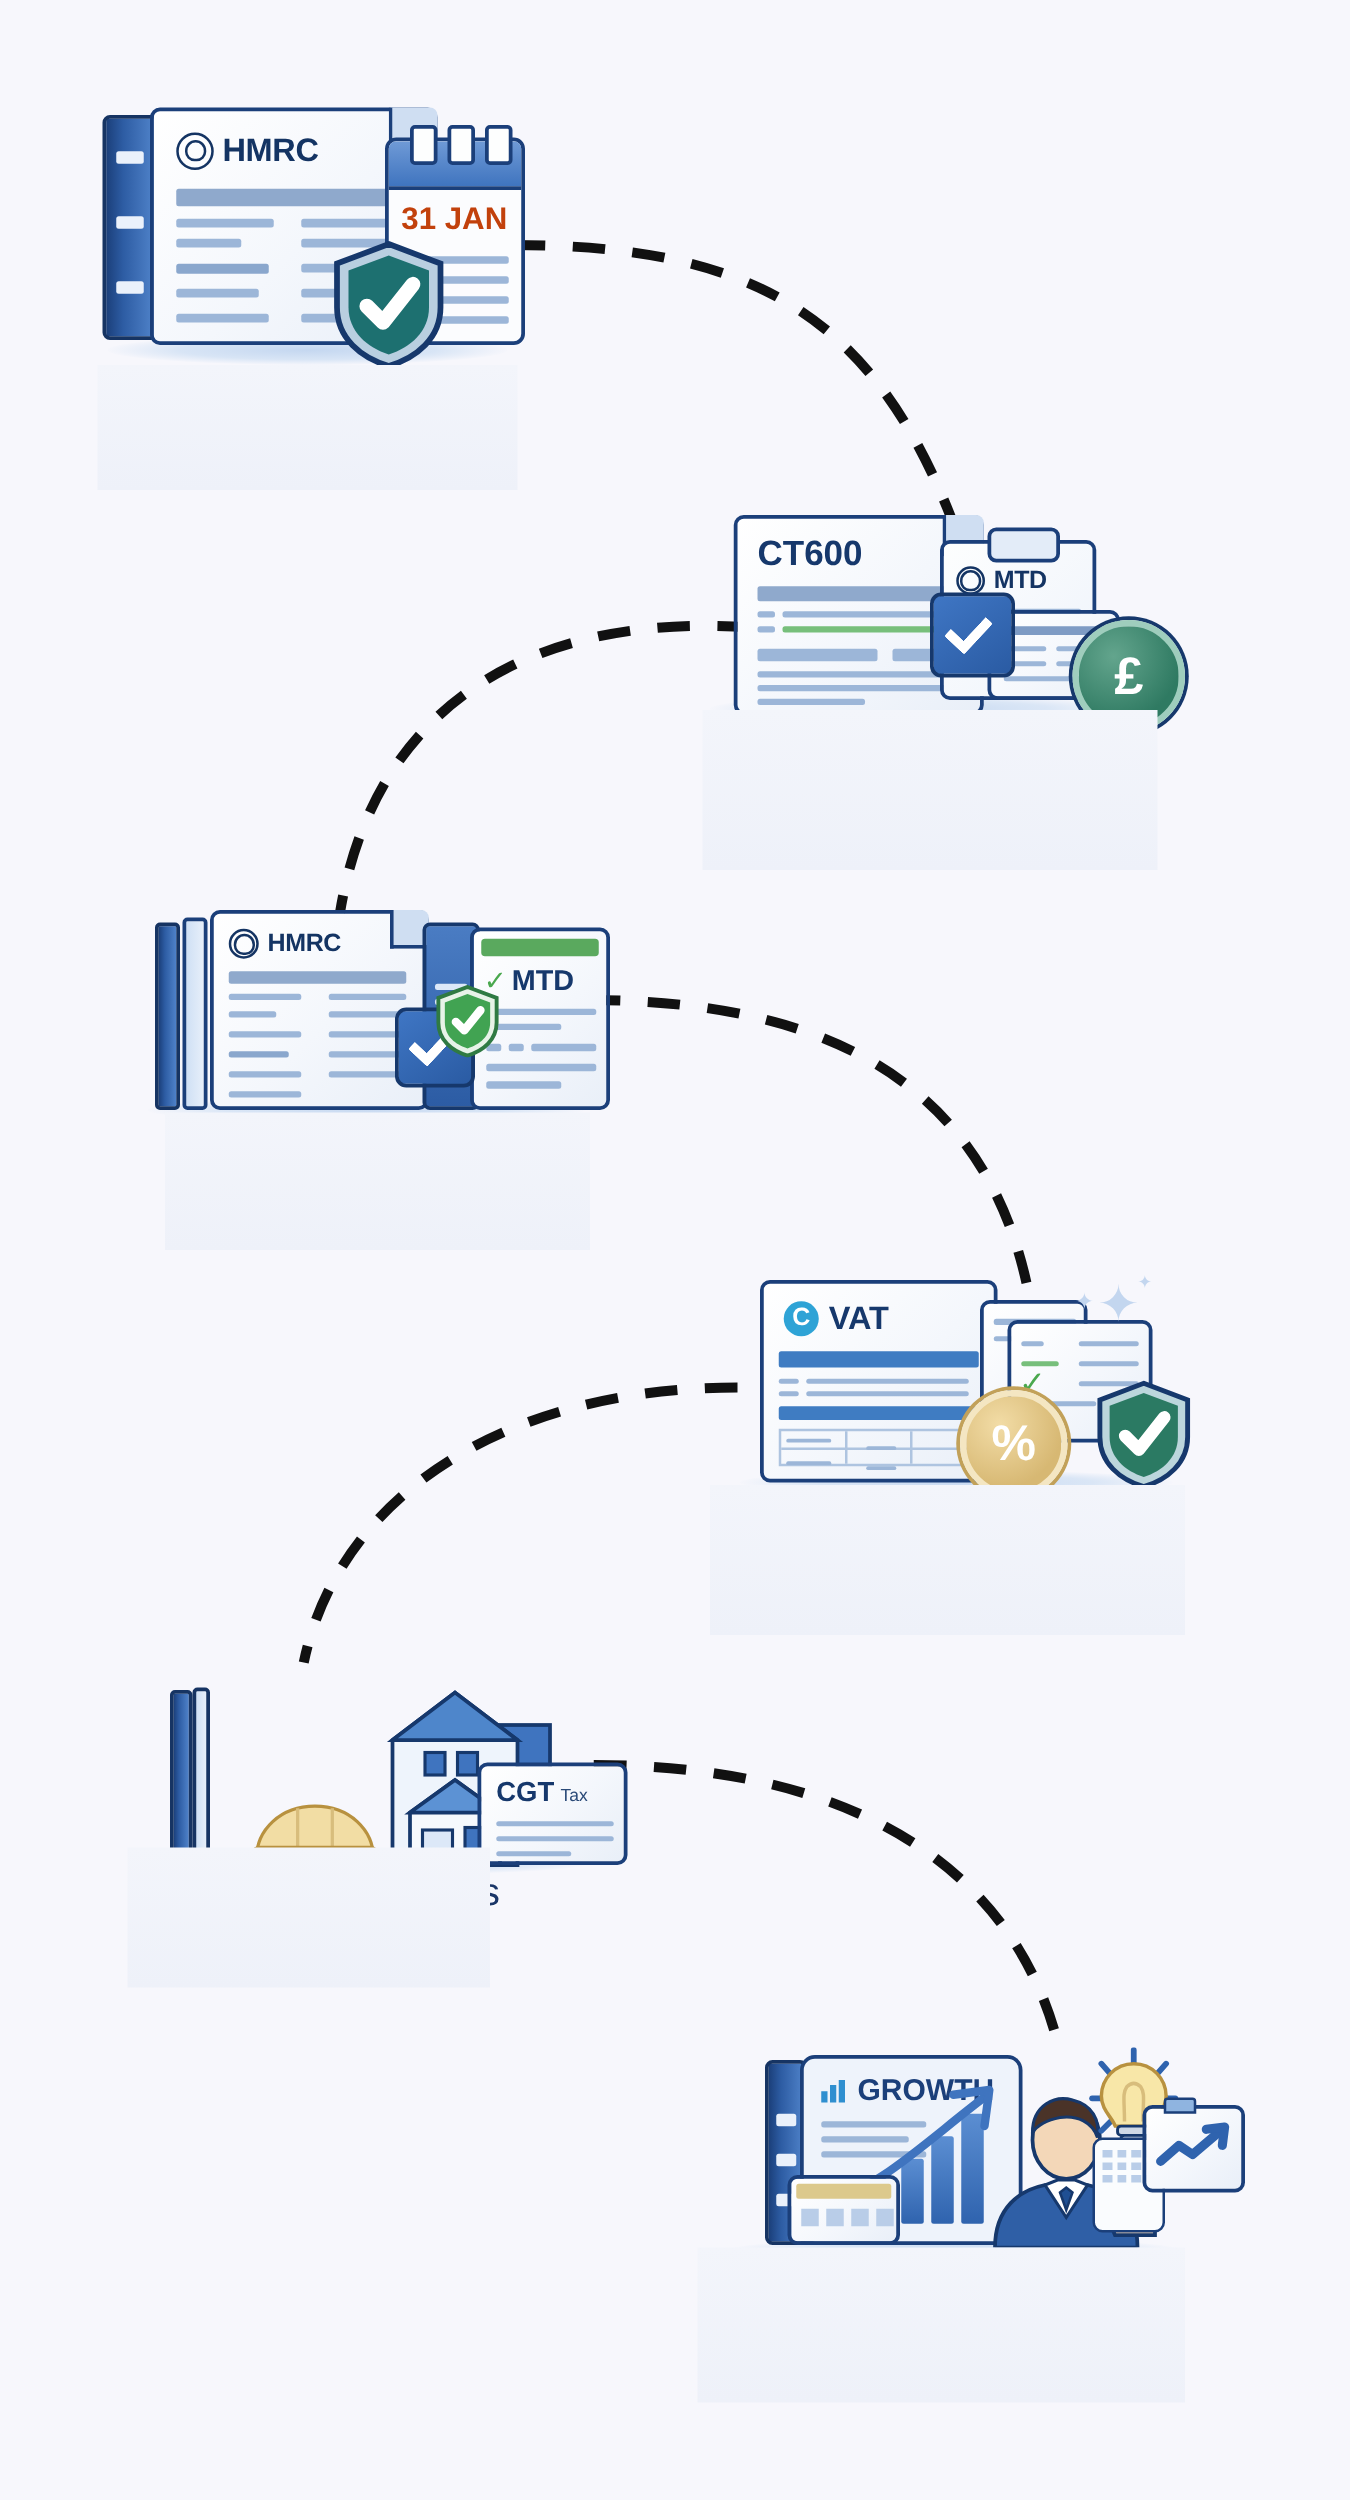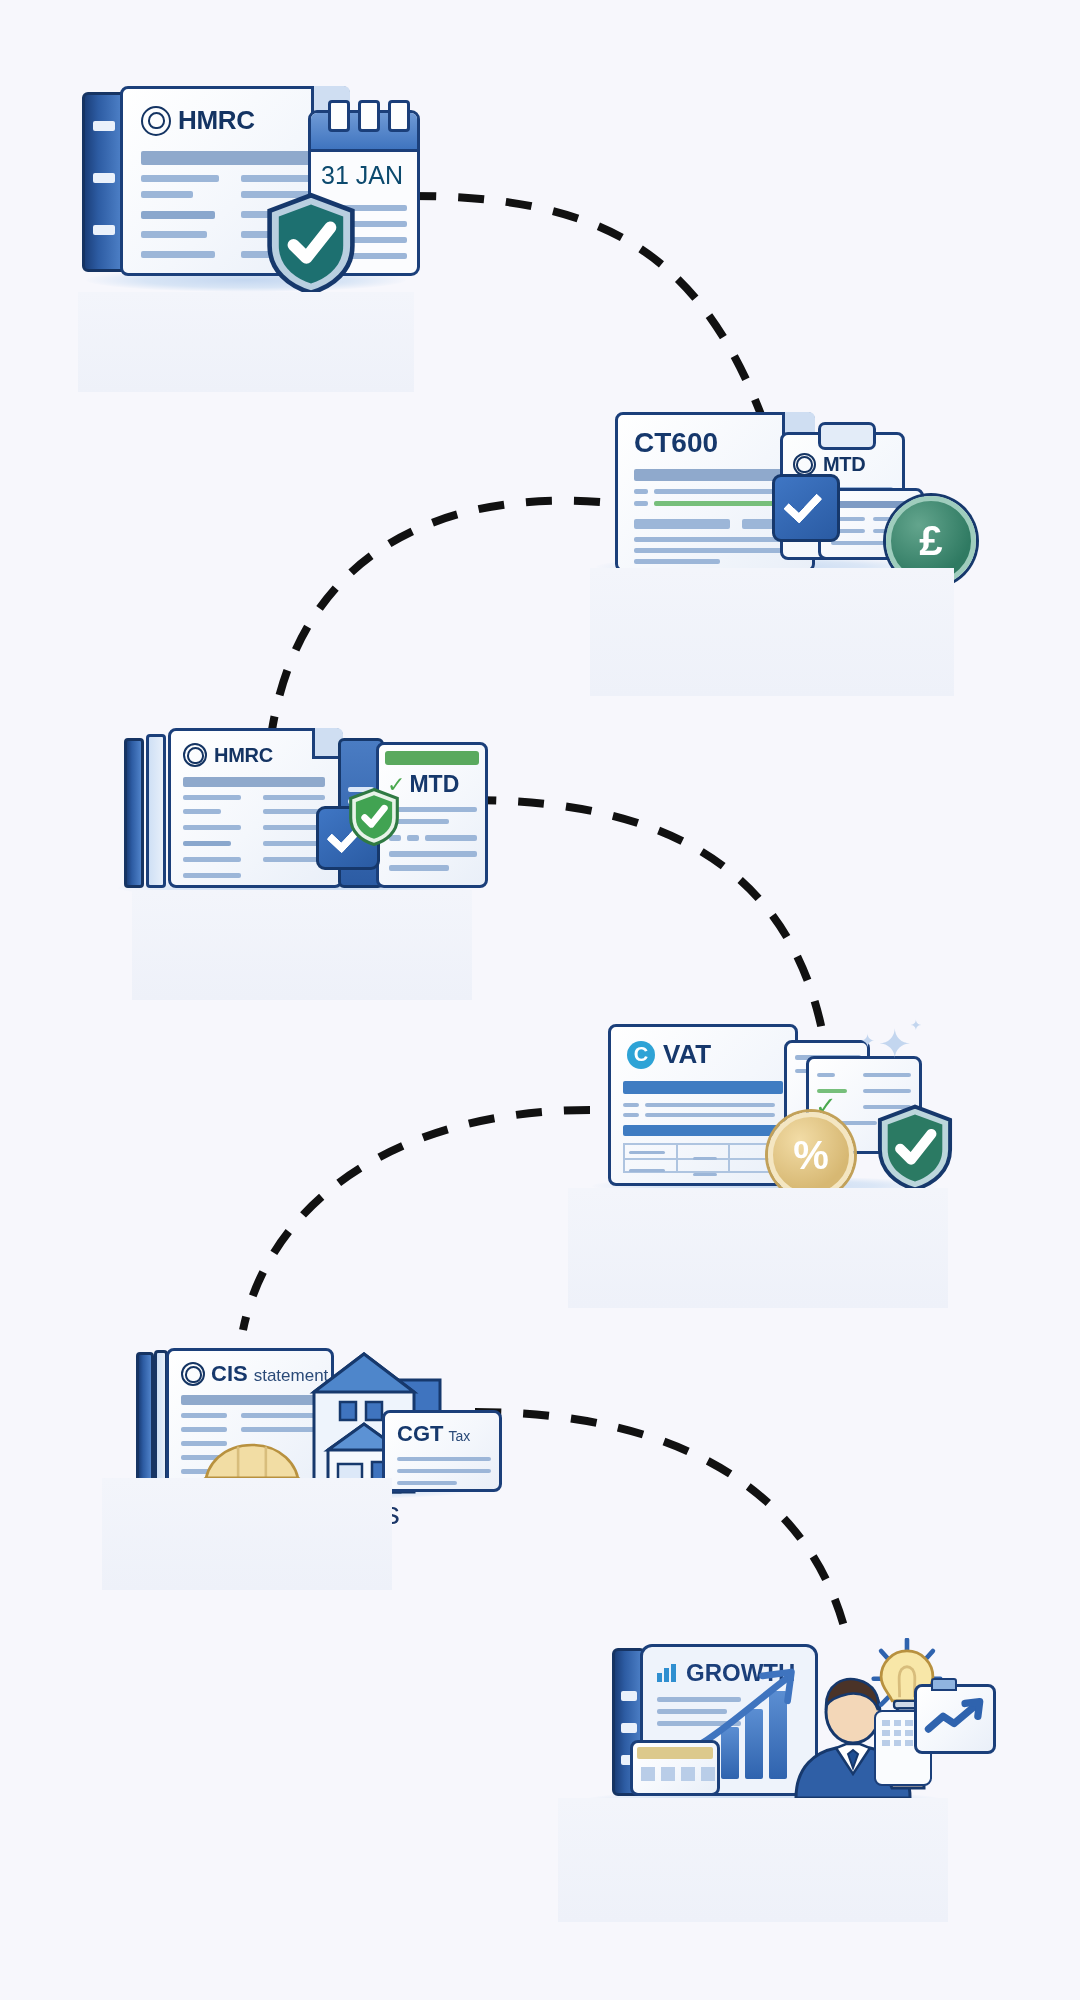--- a/index.html
+++ b/index.html
@@ -46,21 +46,21 @@
   .chk-sq:after{content:"";display:block;width:42%;height:22%;border-left:8px solid #fff;border-bottom:8px solid #fff;
      transform:rotate(-47deg) translate(2%,-24%);border-radius:2px;}
   
   .coin{position:absolute;border-radius:50%;display:flex;align-items:center;justify-content:center;
      font-weight:700;color:#fff;}
   
   .cal{position:absolute;background:#fbfcfe;border:3px solid #1b3f7a;border-radius:9px;box-sizing:border-box;overflow:hidden;}
   .cal-top{position:absolute;left:0;right:0;top:0;background:linear-gradient(180deg,#6f9ad6 0%,#3f74bf 100%);
      border-bottom:3px solid #1b3f7a;}
   .cal-ring{position:absolute;width:16px;height:26px;background:#fdfefe;border:3px solid #1b3f7a;border-radius:4px;top:-12px;}
-  .cal-date{position:absolute;color:#0c4a6e;font-weight:400;}
+  .cal-date{position:absolute;color:#c2410c;font-weight:700;}
   
   .hat{position:absolute;}
   .house{position:absolute;}
   .bulb{position:absolute;}
   .sparkle{position:absolute;color:#c3d6ef;}
   .tablet{position:absolute;background:#eef3fb;border:3px solid #1b3f7a;border-radius:12px;box-sizing:border-box;}
   .bar{position:absolute;background:linear-gradient(180deg,#5b8ed2 0%,#2f63ae 100%);border-radius:2px;}
   .clip{position:absolute;background:linear-gradient(135deg,#fdfefe 0%,#eef3fb 100%);
      border:3px solid #1b3f7a;border-radius:8px;box-sizing:border-box;}
   .clip-head{position:absolute;background:#e3ecf8;border:3px solid #1b3f7a;border-radius:7px;}
@@ -130,21 +130,21 @@
           <path d="M31 57 L45 71 L71 38" fill="none" stroke="#ffffff" stroke-width="13" stroke-linecap="round" stroke-linejoin="round"></path>
         </svg>
       </div>
     </div>
     <div class="label" style="top:242px;width:100%;">
       <div>Self Assessment</div>
       <div>Tax Returns</div>
     </div>
   </div>
 
-  <div class="node" style="left:580px;top:400px;width:400px;height:300px;">
+  <div class="node" style="left:552px;top:400px;width:400px;height:300px;">
     <div class="labelbg" style="left:10px;top:168px;width:364px;height:128px;"></div>
     <div class="art" style="height:180px;">
       <div class="shadowblob" style="left:16px;top:156px;width:330px;height:22px;opacity:.6;"></div>
 
       <div class="doc" style="left:35px;top:12px;width:200px;height:160px;">
         <div class="corner" style="right:-3px;top:-3px;width:30px;height:30px;background:#cfdef2;border-radius:0 6px 0 0;"></div>
         <div style="position:absolute;left:16px;top:12px;color:#16386c;font-weight:700;font-size:28px;">CT600</div>
         <div class="line hdr" style="left:16px;top:54px;width:160px;height:12px;"></div>
         <div class="line" style="left:16px;top:74px;width:14px;height:5px;"></div>
         <div class="line" style="left:36px;top:74px;width:140px;height:5px;"></div>
@@ -319,35 +319,20 @@
   </div>
 
   <div class="node" style="left:110px;top:1310px;width:400px;height:270px;">
     <div class="labelbg" style="left:-8px;top:168px;width:290px;height:112px;"></div>
     <div class="art" style="height:190px;">
       <div class="shadowblob" style="left:10px;top:172px;width:350px;height:18px;opacity:.6;"></div>
 
       <div class="spine" style="left:26px;top:42px;width:18px;height:138px;border-radius:4px;"></div>
       <div class="spine" style="left:44px;top:40px;width:14px;height:140px;border-radius:4px;background:linear-gradient(90deg,#cfe0f5,#e7effa);"></div>
 
-      <div class="doc" style="left:56px;top:38px;width:168px;height:142px;">
-        <div style="position:absolute;left:12px;top:10px;display:flex;align-items:baseline;gap:6px;">
-          <span class="hmrc-mark" style="width:20px;height:20px;border-width:2px;align-self:center;"></span>
-          <span style="color:#16386c;font-weight:700;font-size:22px;">CIS</span>
-          <span style="color:#2a4a78;font-weight:400;font-size:17px;">statement</span>
-        </div>
-        <div class="line hdr" style="left:12px;top:44px;width:140px;height:10px;"></div>
-        <div class="line" style="left:12px;top:62px;width:46px;height:5px;"></div>
-        <div class="line" style="left:72px;top:62px;width:80px;height:5px;"></div>
-        <div class="line" style="left:12px;top:76px;width:46px;height:5px;"></div>
-        <div class="line" style="left:72px;top:76px;width:80px;height:5px;"></div>
-        <div class="line" style="left:12px;top:90px;width:46px;height:5px;"></div>
-        <div class="line" style="left:12px;top:104px;width:46px;height:5px;"></div>
-        <div class="line" style="left:12px;top:118px;width:36px;height:5px;"></div>
-      </div>
 
       <div class="hat" style="left:90px;top:128px;width:104px;height:56px;">
         <svg viewBox="0 0 120 64">
           <path d="M6 56 C6 30 28 8 60 8 C92 8 114 30 114 56 Z" fill="#f2dda4" stroke="#b8913f" stroke-width="3"></path>
           <path d="M44 10 C44 34 44 40 44 56" stroke="#d8bd7c" stroke-width="3" fill="none"></path>
           <path d="M76 10 C76 34 76 40 76 56" stroke="#d8bd7c" stroke-width="3" fill="none"></path>
           <rect x="2" y="46" width="116" height="14" rx="7" fill="#f2dda4" stroke="#b8913f" stroke-width="3"></rect>
         </svg>
       </div>
 

